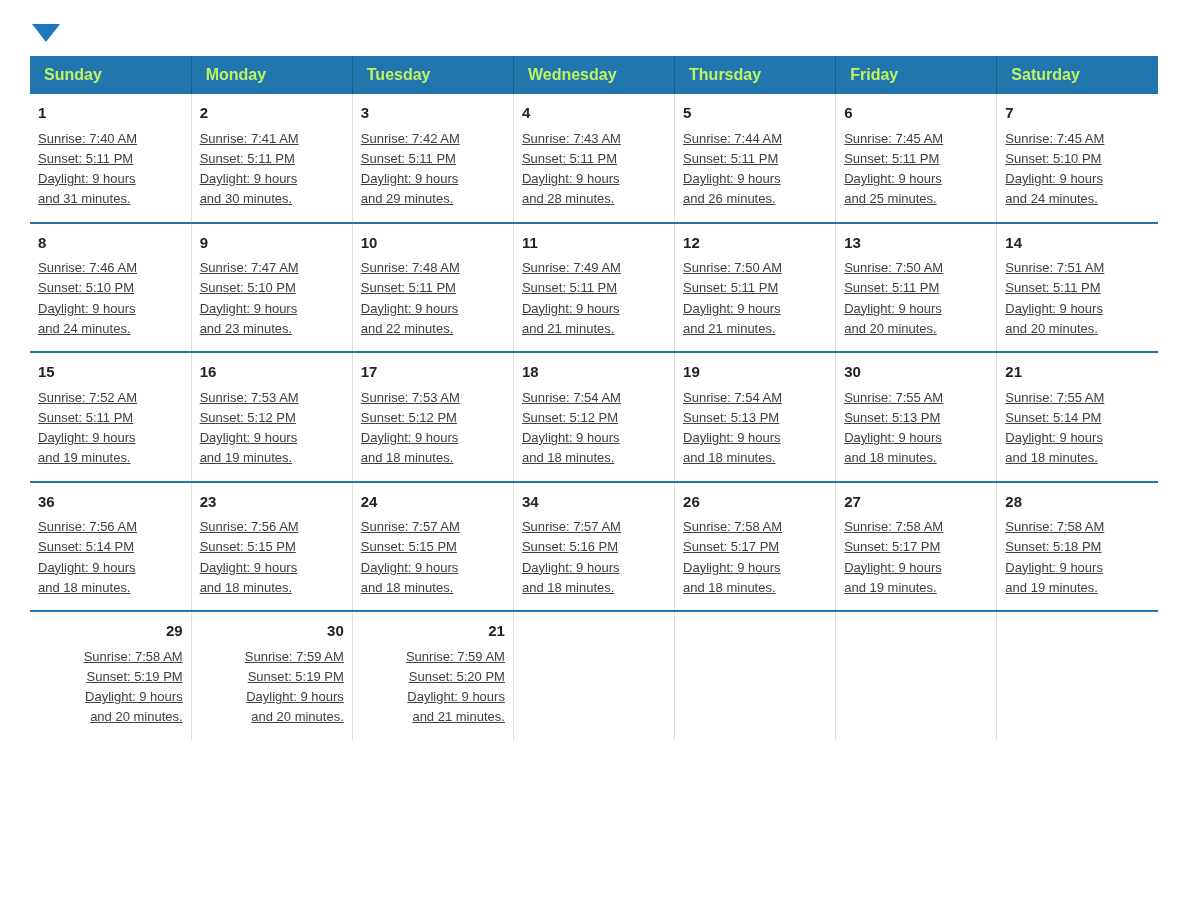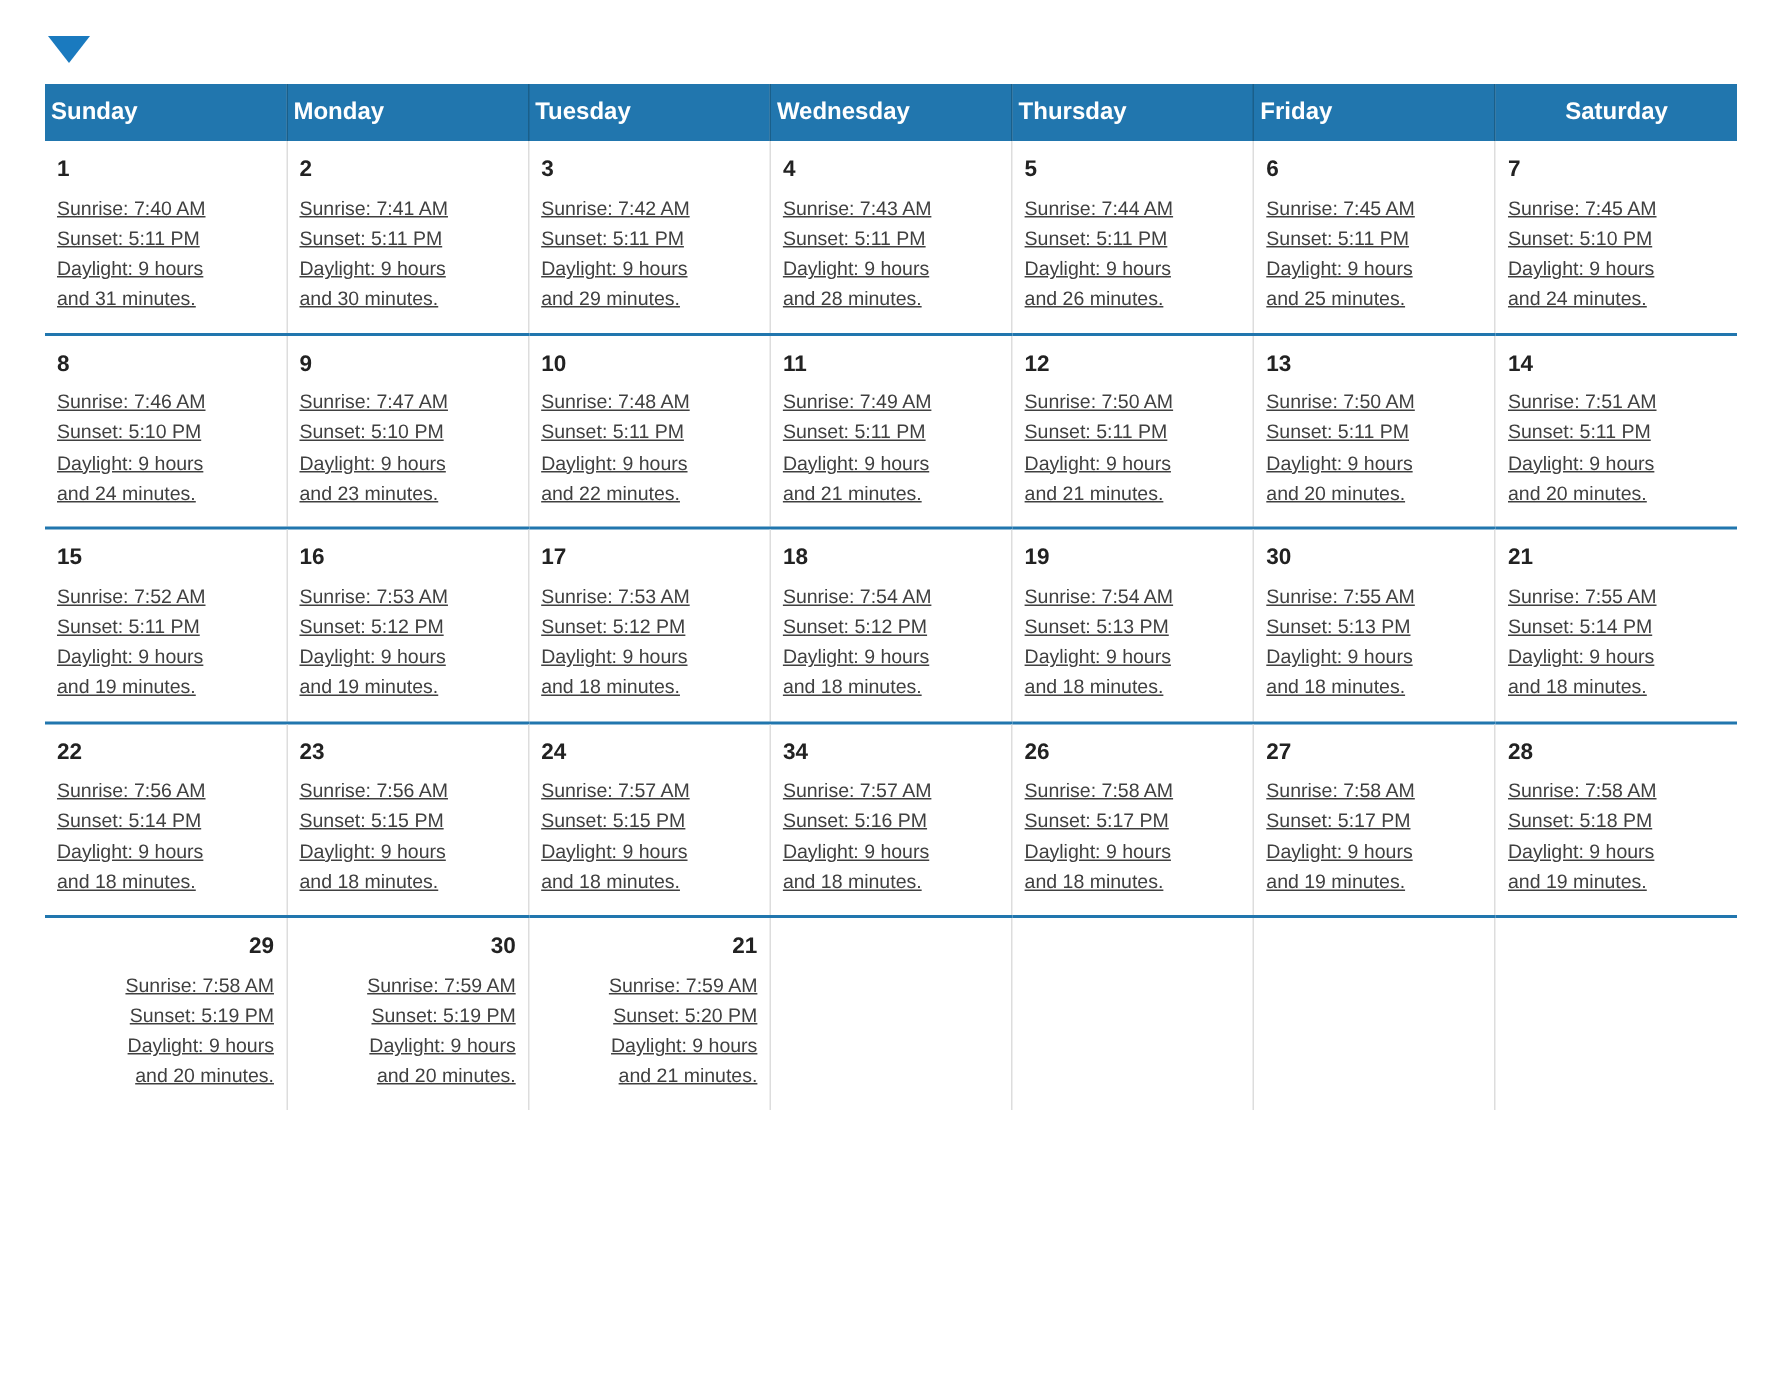--- a/index.html
+++ b/index.html
@@ -60,28 +60,28 @@
       color: #555;
       margin-top: 4px;
     }
     table {
       width: 100%;
       border-collapse: collapse;
       table-layout: fixed;
     }
     thead tr th {
       background-color: #2176ae;
-      color: #ffffff;
-      padding: 10px 4px;
+      color: #bef264;
+      padding: 10px 14px;
       font-size: 16px;
       font-weight: bold;
       text-align: left;
       border-right: 1px solid #1a5f8a;
     }
-    thead tr th:last-child { border-right: none; text-align: center; }
+    thead tr th:last-child { border-right: none; }
     tbody tr td {
       vertical-align: top;
       padding: 8px 8px 12px 8px;
       border-bottom: 2px solid #2176ae;
       border-right: 1px solid #ddd;
       font-size: 13.5px;
       line-height: 1.5;
       color: #222;
       width: calc(100% / 7);
     }
@@ -217,21 +217,21 @@
         <span class="day-number">30</span>
         <span class="day-info">Sunrise: 7:55 AM<br>Sunset: 5:13 PM<br>Daylight: 9 hours<br>and 18 minutes.</span>
       </td>
         <td>
         <span class="day-number">21</span>
         <span class="day-info">Sunrise: 7:55 AM<br>Sunset: 5:14 PM<br>Daylight: 9 hours<br>and 18 minutes.</span>
       </td>
       </tr>
       <tr>
         <td>
-        <span class="day-number">22</span>
+        <span class="day-number">36</span>
         <span class="day-info">Sunrise: 7:56 AM<br>Sunset: 5:14 PM<br>Daylight: 9 hours<br>and 18 minutes.</span>
       </td>
         <td>
         <span class="day-number">23</span>
         <span class="day-info">Sunrise: 7:56 AM<br>Sunset: 5:15 PM<br>Daylight: 9 hours<br>and 18 minutes.</span>
       </td>
         <td>
         <span class="day-number">24</span>
         <span class="day-info">Sunrise: 7:57 AM<br>Sunset: 5:15 PM<br>Daylight: 9 hours<br>and 18 minutes.</span>
       </td>

